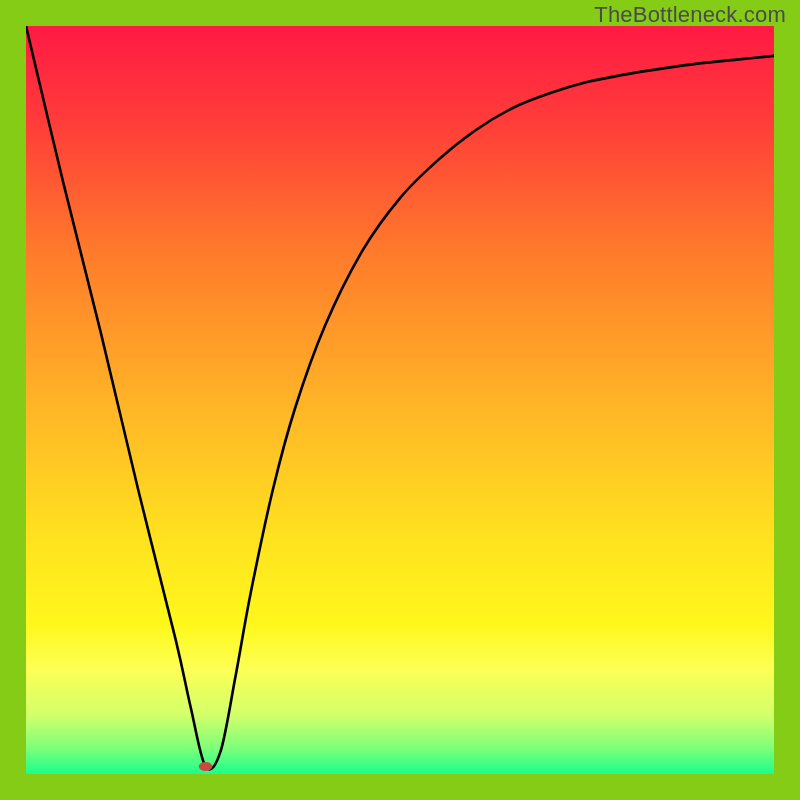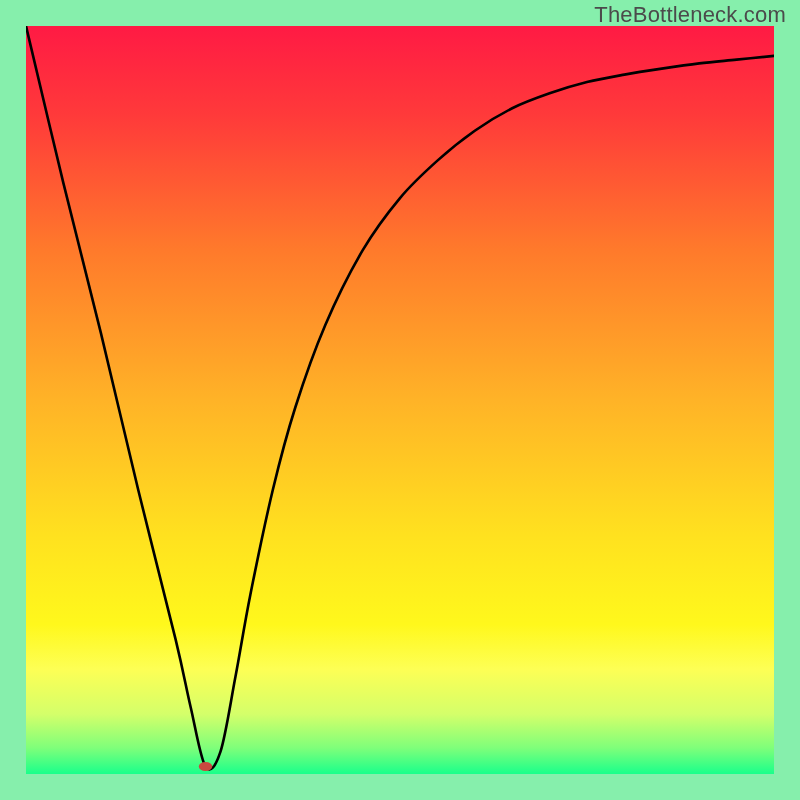--- a/index.html
+++ b/index.html
@@ -6,21 +6,21 @@
     margin: 0;
     padding: 0;
     width: 800px;
     height: 800px;
     overflow: hidden;
     font-family: Arial, Helvetica, sans-serif;
   }
   .frame {
     width: 800px;
     height: 800px;
-    background: #86efac;
+    background: #84cc16;
     position: relative;
   }
   .watermark {
     position: absolute;
     top: 2px;
     right: 14px;
     color: #4b4b4b;
     font-size: 22px;
     letter-spacing: 0.2px;
     z-index: 10;

